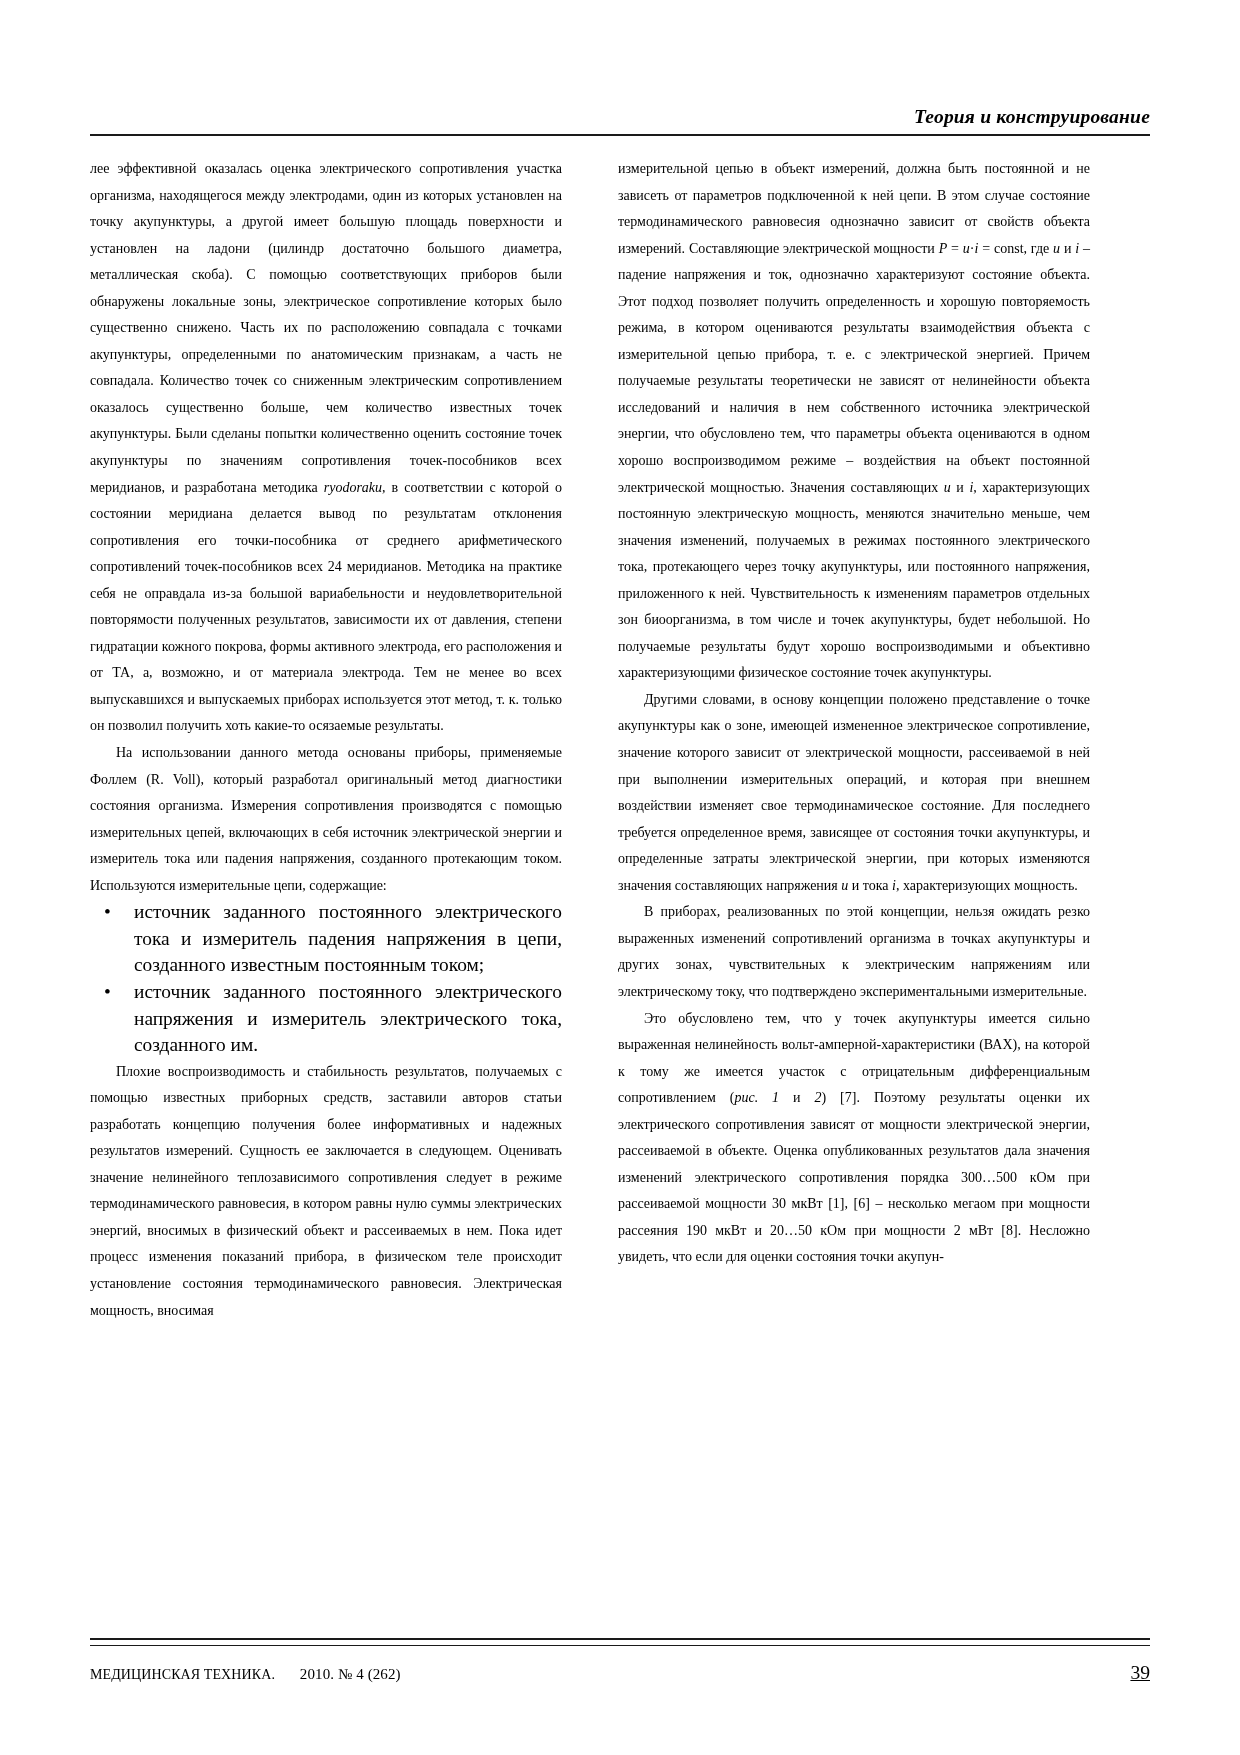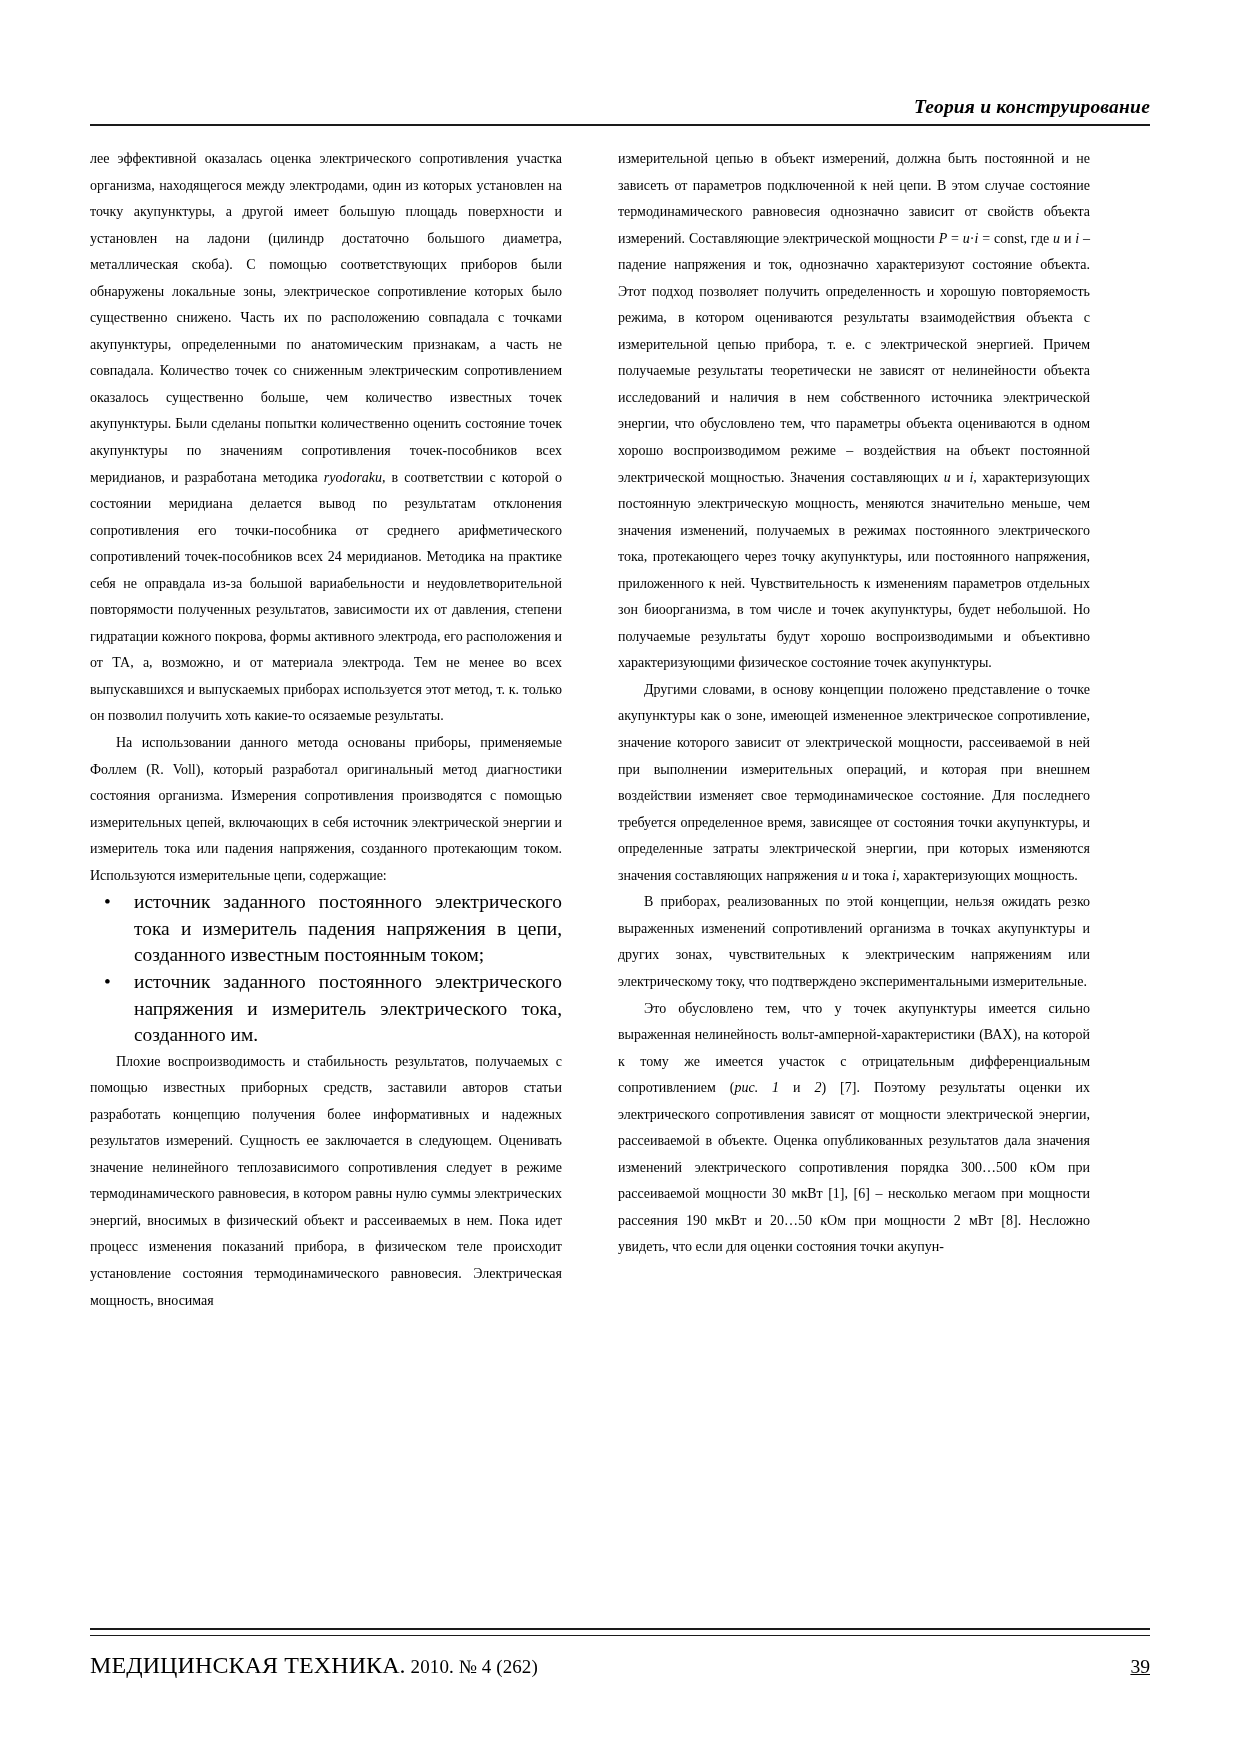--- a/index.html
+++ b/index.html
@@ -12,21 +12,21 @@
     width: 1240px;
     height: 1755px;
     position: relative;
     font-family: "Liberation Serif", "DejaVu Serif", serif;
     color: #000000;
     overflow: hidden;
   }
 
   .page {
     position: absolute;
-    left: 0; top: 0;
+    left: 0; top: 10px;
     width: 1240px;
     height: 1428px;
     box-sizing: border-box;
     padding: 0;
   }
 
   
   .runhead {
     position: absolute;
     left: 90px;
@@ -128,24 +128,25 @@
     width: 1060px;
     display: flex;
     align-items: baseline;
     justify-content: space-between;
   }
   .footer-journal {
     font-size: 19px;
     letter-spacing: .1px;
   }
   .footer-journal .jtitle {
-    font-size: 24px;
+    font-size: 14px;
   }
   .footer-journal .jissue {
-    font-size: 19px;
+    font-size: 15px;
+    margin-left: 20px;
   }
   .footer-page {
     font-size: 19.6px;
     text-decoration: underline;
   }
 </style>
 </head>
 <body>
 
 <div class="page">

